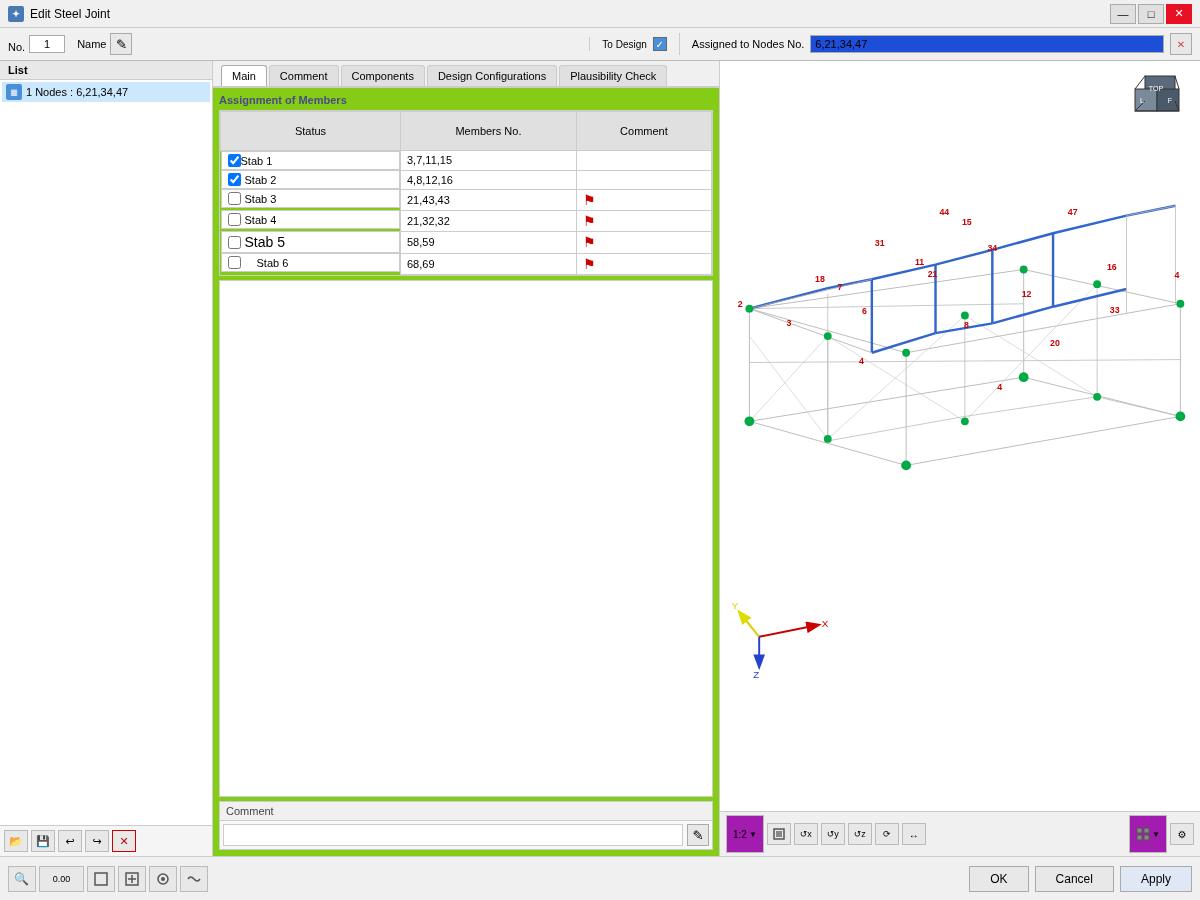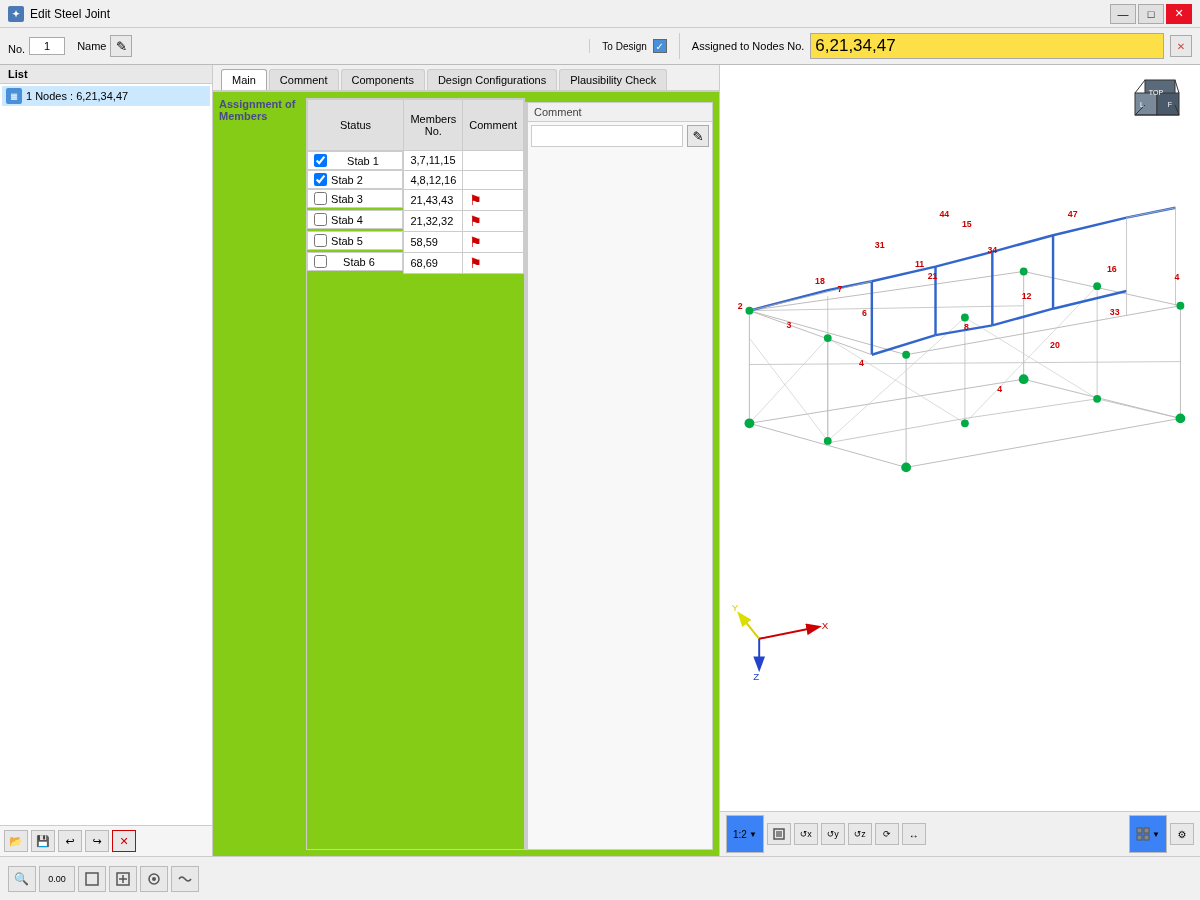--- a/index.html
+++ b/index.html
@@ -70,21 +70,21 @@
     }
     .tab {
       padding: 4px 10px; cursor: pointer; border: 1px solid transparent;
       font-size: 11px; border-radius: 3px 3px 0 0; background: #e0e0e0; margin-right: 2px;
       border-color: #ccc; border-bottom: none;
     }
     .tab.active { background: #fff; border-color: #aaa; border-bottom-color: #fff; }
 
     
     .tab-content {
-      flex: 1; display: flex; overflow: hidden; padding: 6px; justify-content: center;
+      flex: 1; display: flex; flex-direction: column; overflow: hidden; padding: 6px; justify-content: center;
     }
 
     .section-title {
       font-weight: bold; font-size: 11px; color: #333; margin-bottom: 4px; color: #4a4a8a;
     }
 
     
     .members-table {
       width: 100%; border-collapse: collapse; font-size: 11px;
     }
@@ -104,21 +104,21 @@
     }
     .viewport-toolbar {
       border-top: 1px solid #ccc; padding: 3px 6px; display: flex; align-items: center; gap: 3px;
       background: #f0f0f0;
     }
     .viewport-btn {
       width: 24px; height: 22px; border: 1px solid #bbb; background: #e8e8e8;
       display: flex; align-items: center; justify-content: center; cursor: pointer; font-size: 10px;
     }
     .viewport-btn-wide {
-      padding: 18px 6px; height: 22px; border: 1px solid #bbb; background: #3b82f6;
+      padding: 18px 6px; height: 22px; border: 1px solid #bbb; background: #a21caf;
       display: flex; align-items: center; justify-content: center; cursor: pointer; font-size: 10px; gap: 2px;
     }
 
     
     .bottom-bar {
       border-top: 1px solid #ccc; background: #f0f0f0;
       display: flex; align-items: center; justify-content: space-between;
       padding: 4px 8px; height: 44px;
     }
     .bottom-tools { display: flex; gap: 3px; align-items: center; }
@@ -199,21 +199,21 @@
     <div style="display:flex; align-items:center; gap:4px; flex:1;">
       <span style="font-size:11px;">Name</span>
       <button class="edit-btn">✎</button>
     </div>
     <div style="display:flex; align-items:center; gap:6px; border-left:1px solid #ccc; padding-left:12px;">
       <span style="font-size:10px;">To Design</span>
       <div class="checkbox-styled">✓</div>
     </div>
     <div style="display:flex; align-items:center; gap:6px; border-left:1px solid #ccc; padding-left:12px; flex:1;">
       <span style="font-size:11px;">Assigned to Nodes No.</span>
-      <input class="form-input" value="6,21,34,47" style="flex: 1 1 0%; font-size: 17px; padding: 2px 4px; border: 1px solid rgb(170, 170, 170); background: #fde047;">
+      <input class="form-input" value="6,21,34,47" style="flex: 1 1 0%; font-size: 11px; padding: 2px 4px; border: 1px solid rgb(170, 170, 170); background: #1d4ed8;">
       <button class="edit-btn" style="font-size:10px; color:#cc4444;">✕</button>
     </div>
   </div>
 
   <div class="content-area">
 
     <div class="left-panel">
       <div class="panel-header">List</div>
       <div class="list-area">
         <div class="list-item selected">
@@ -247,21 +247,21 @@
           <table class="members-table">
             <thead>
               <tr>
                 <th style="width:180px;">Status</th>
                 <th>Members No.</th>
                 <th>Comment</th>
               </tr>
             </thead>
             <tbody id="members-tbody">
             <tr>
-                  <td style="display: flex; align-items: center; gap: 20px; padding: 2px 6px;">
+                  <td style="display: flex; align-items: center; gap: 0; padding: 2px 6px;">
                     <input type="checkbox" checked="" style="cursor: pointer;">
                     <span style="font-size: 11px;">Stab 1</span>
                   </td>
                   <td>3,7,11,15</td>
                   <td></td>
                 </tr>
                 <tr>
                   <td style="display: flex; align-items: center; gap: 4px; padding: 2px 6px;">
                     <input type="checkbox" checked="" style="cursor: pointer;">
                     <span style="font-size: 11px;">Stab 2</span>
@@ -281,21 +281,21 @@
                   <td style="display: flex; align-items: center; gap: 4px; padding: 2px 6px;">
                     <input type="checkbox" style="cursor: pointer;">
                     <span style="font-size: 11px;">Stab 4</span>
                   </td>
                   <td>21,32,32</td>
                   <td><span style="color:#cc0000; font-size:14px;">⚑</span></td>
                 </tr>
                 <tr>
                   <td style="display: flex; align-items: center; gap: 4px; padding: 2px 6px;">
                     <input type="checkbox" style="cursor: pointer;">
-                    <span style="font-size: 11px;">Stab 5</span>
+                    <span style="font-size: 14px;">Stab 5</span>
                   </td>
                   <td>58,59</td>
                   <td><span style="color:#cc0000; font-size:14px;">⚑</span></td>
                 </tr>
                 <tr>
                   <td style="display: flex; align-items: center; gap: 16px; padding: 2px 6px;">
                     <input type="checkbox" style="cursor: pointer;">
                     <span style="font-size: 11px;">Stab 6</span>
                   </td>
                   <td>68,69</td>
@@ -492,21 +492,21 @@
           <span>⚙</span>
         </button>
       </div>
     </div>
 
   </div>
 
   <div class="bottom-bar">
     <div class="bottom-tools">
       <button class="bottom-btn">🔍</button>
-      <button class="bottom-btn" style="font-size:9px; width:36px;">0.00</button>
+      <button class="bottom-btn" style="font-size:9px; width:45px;">0.00</button>
       <button class="bottom-btn">
         <svg width="14" height="14" viewBox="0 0 14 14">
             <rect x="1" y="1" width="12" height="12" fill="none" stroke="#555" stroke-width="1.5"></rect>
           </svg>
       </button>
       <button class="bottom-btn">
         <svg width="14" height="14" viewBox="0 0 14 14">
             <rect x="1" y="1" width="12" height="12" fill="none" stroke="#555" stroke-width="1.5"></rect>
             <line x1="7" y1="3" x2="7" y2="11" stroke="#555" stroke-width="1.5"></line>
             <line x1="3" y1="7" x2="11" y2="7" stroke="#555" stroke-width="1.5"></line>
@@ -517,15 +517,20 @@
             <circle cx="7" cy="7" r="5" fill="none" stroke="#555" stroke-width="1.5"></circle>
             <circle cx="7" cy="7" r="2" fill="#555"></circle>
           </svg>
       </button>
       <button class="bottom-btn">
         <svg width="14" height="14" viewBox="0 0 14 14">
             <path d="M1,7 Q3.5,3 7,7 Q10.5,11 13,7" fill="none" stroke="#555" stroke-width="1.5"></path>
           </svg>
       </button>
     </div>
+    <div class="action-buttons">
+      <button class="action-btn">OK</button>
+      <button class="action-btn">Cancel</button>
+      <button class="action-btn apply">Apply</button>
+    </div>
   </div>
 
 </div>
 
 </body></html>

